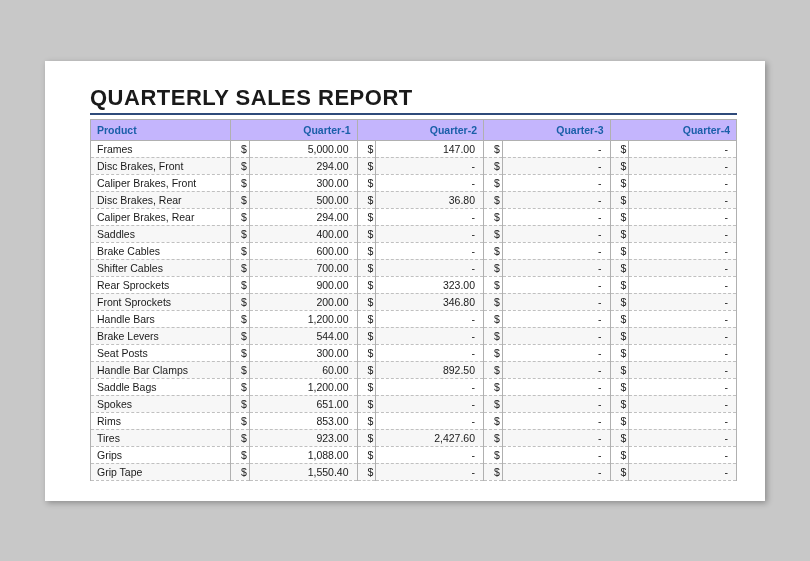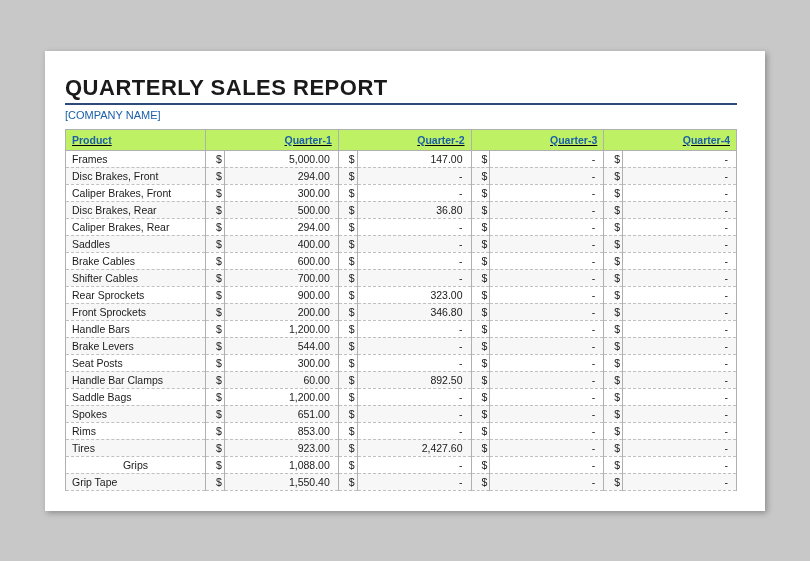--- a/index.html
+++ b/index.html
@@ -8,21 +8,21 @@
       display: flex;
       justify-content: center;
       align-items: center;
       width: 810px;
       height: 561px;
       font-family: Arial, sans-serif;
     }
     .page {
       background: #fff;
       width: 720px;
-      padding: 24px 28px 20px 20px;
+      padding: 24px 28px 20px 45px;
       box-shadow: 2px 2px 6px rgba(0,0,0,0.3);
     }
     .report-title {
       font-size: 22px;
       font-weight: bold;
       color: #1a1a1a;
       margin-bottom: 2px;
       letter-spacing: 0.5px;
     }
     .title-divider {
@@ -35,22 +35,21 @@
       color: #1a5fa8;
       margin-bottom: 8px;
       font-weight: normal;
     }
     table {
       width: 100%;
       border-collapse: collapse;
       font-size: 10.5px;
     }
     thead tr {
-      background: #bef264;
-      text-decoration: underline;
+      background: #c4b5fd;
     }
     thead th {
       padding: 4px 6px;
       text-align: left;
       font-weight: bold;
       color: #1a5fa8;
       border: 1px solid #b0b0b0;
       white-space: nowrap;
     }
     thead th:not(:first-child) {
@@ -82,21 +81,20 @@
       padding-right: 8px;
       min-width: 58px;
     }
   </style>
 </head>
 <body>
 
 <div class="page">
   <div class="report-title">QUARTERLY SALES REPORT</div>
   <hr class="title-divider">
-  <div class="company-name">[COMPANY NAME]</div>
 
   <table>
     <thead>
       <tr>
         <th>Product</th>
         <th colspan="2">Quarter-1</th>
         <th colspan="2">Quarter-2</th>
         <th colspan="2">Quarter-3</th>
         <th colspan="2">Quarter-4</th>
       </tr>
@@ -294,21 +292,21 @@
           <td class="sym">$</td>
           <td class="val">923.00</td>
           <td class="sym">$</td>
           <td class="val">2,427.60</td>
           <td class="sym">$</td>
           <td class="val">-</td>
           <td class="sym">$</td>
           <td class="val">-</td>
         </tr>
         <tr>
-          <td style="width: 140px; text-align: center;">Grips</td>
+          <td style="width: 140px;">Grips</td>
           <td class="sym">$</td>
           <td class="val">1,088.00</td>
           <td class="sym">$</td>
           <td class="val">-</td>
           <td class="sym">$</td>
           <td class="val">-</td>
           <td class="sym">$</td>
           <td class="val">-</td>
         </tr>
         <tr>

